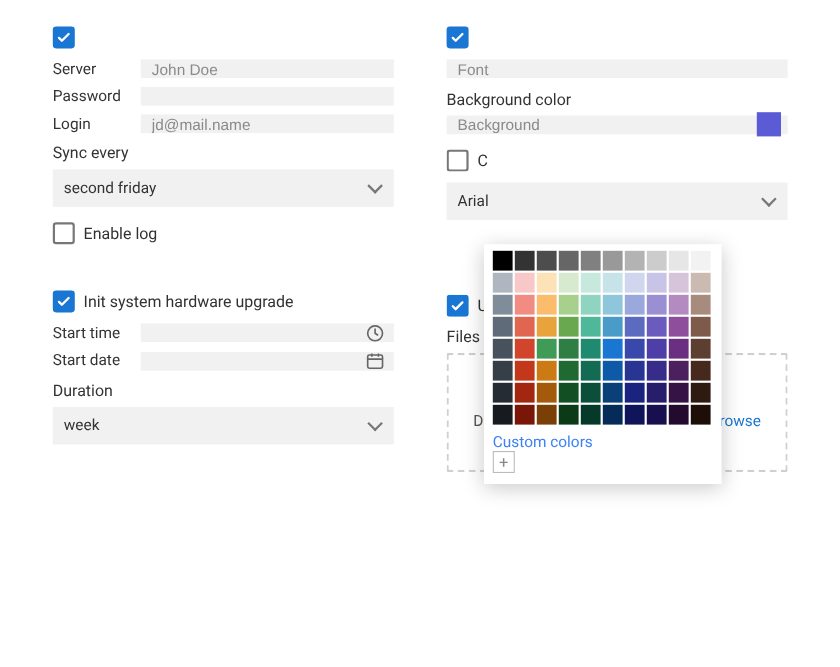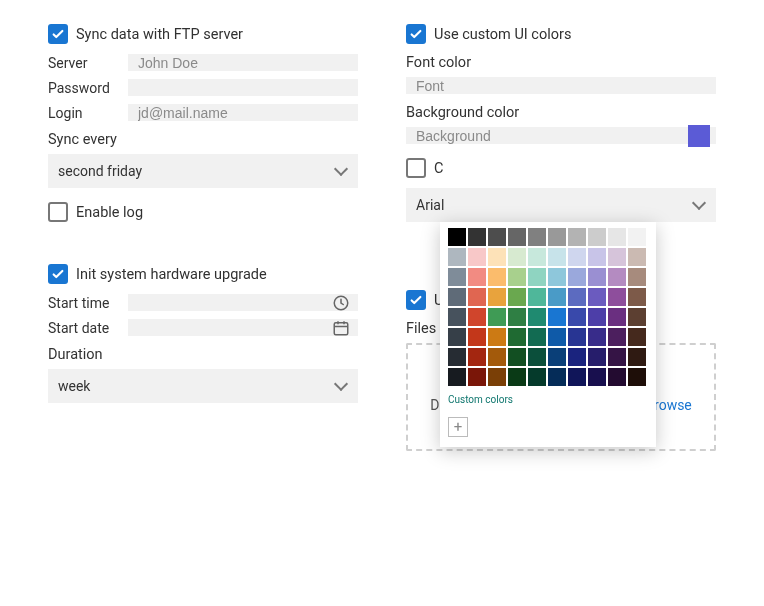--- a/index.html
+++ b/index.html
@@ -75,21 +75,21 @@
     z-index: 10;
   }
   .picker-grid {
     display: grid;
     grid-template-columns: repeat(10, 18px);
     grid-auto-rows: 18px;
     gap: 2px;
     margin-bottom: 8px;
   }
   .sw { width: 18px; height: 18px; }
-  .picker-custom-label { font-size: 10px; color: #0f766e; margin-bottom: 12px; }
+  .picker-custom-label { font-size: 14px; color: #3b82f6; margin-bottom: 0; }
   .picker-add {
     width: 20px; height: 20px; border: 1px solid #bbb;
     display: flex; align-items: center; justify-content: center;
     color: #888; font-size: 15px; line-height: 1;
   }
 
   .upload {
     border: 2px dashed #cfcfcf; border-radius: 2px;
     padding: 18px 12px 20px; text-align: center; color: #555;
     margin-top: 6px;
@@ -105,21 +105,20 @@
 
 <div class="cols">
 
   <div class="col">
     <div class="chk-row">
       <span class="chk checked">
         <svg viewBox="0 0 16 16">
             <path d="M3 8.5l3 3 7-7" stroke="#fff" stroke-width="2.4" fill="none" stroke-linecap="round" stroke-linejoin="round"></path>
           </svg>
       </span>
-      <span class="chk-label">Sync data with FTP server</span>
     </div>
 
     <div class="field-row">
       <span class="field-label">Server</span>
       <input class="input" placeholder="John Doe" style="">
     </div>
     <div class="field-row">
       <span class="field-label">Password</span>
       <input class="input" type="password" style="">
     </div>
@@ -182,24 +181,22 @@
     </div>
   </div>
 
   <div class="col">
     <div class="chk-row">
       <span class="chk checked">
         <svg viewBox="0 0 16 16">
             <path d="M3 8.5l3 3 7-7" stroke="#fff" stroke-width="2.4" fill="none" stroke-linecap="round" stroke-linejoin="round"></path>
           </svg>
       </span>
-      <span class="chk-label">Use custom UI colors</span>
-    </div>
-
-    <div class="stack-label">Font color</div>
+    </div>
+
     <input class="input" style="width: 100%;" placeholder="Font">
 
     <div class="stack-label">Background color</div>
     <div class="color-input-row">
       <input class="input" style="width: 100%; padding-right: 34px;" placeholder="Background">
       <span class="swatch"></span>
     </div>
 
     <div class="chk-row trunc" style="margin-top:14px;width:40px;">
       <span class="chk unchecked"></span>

